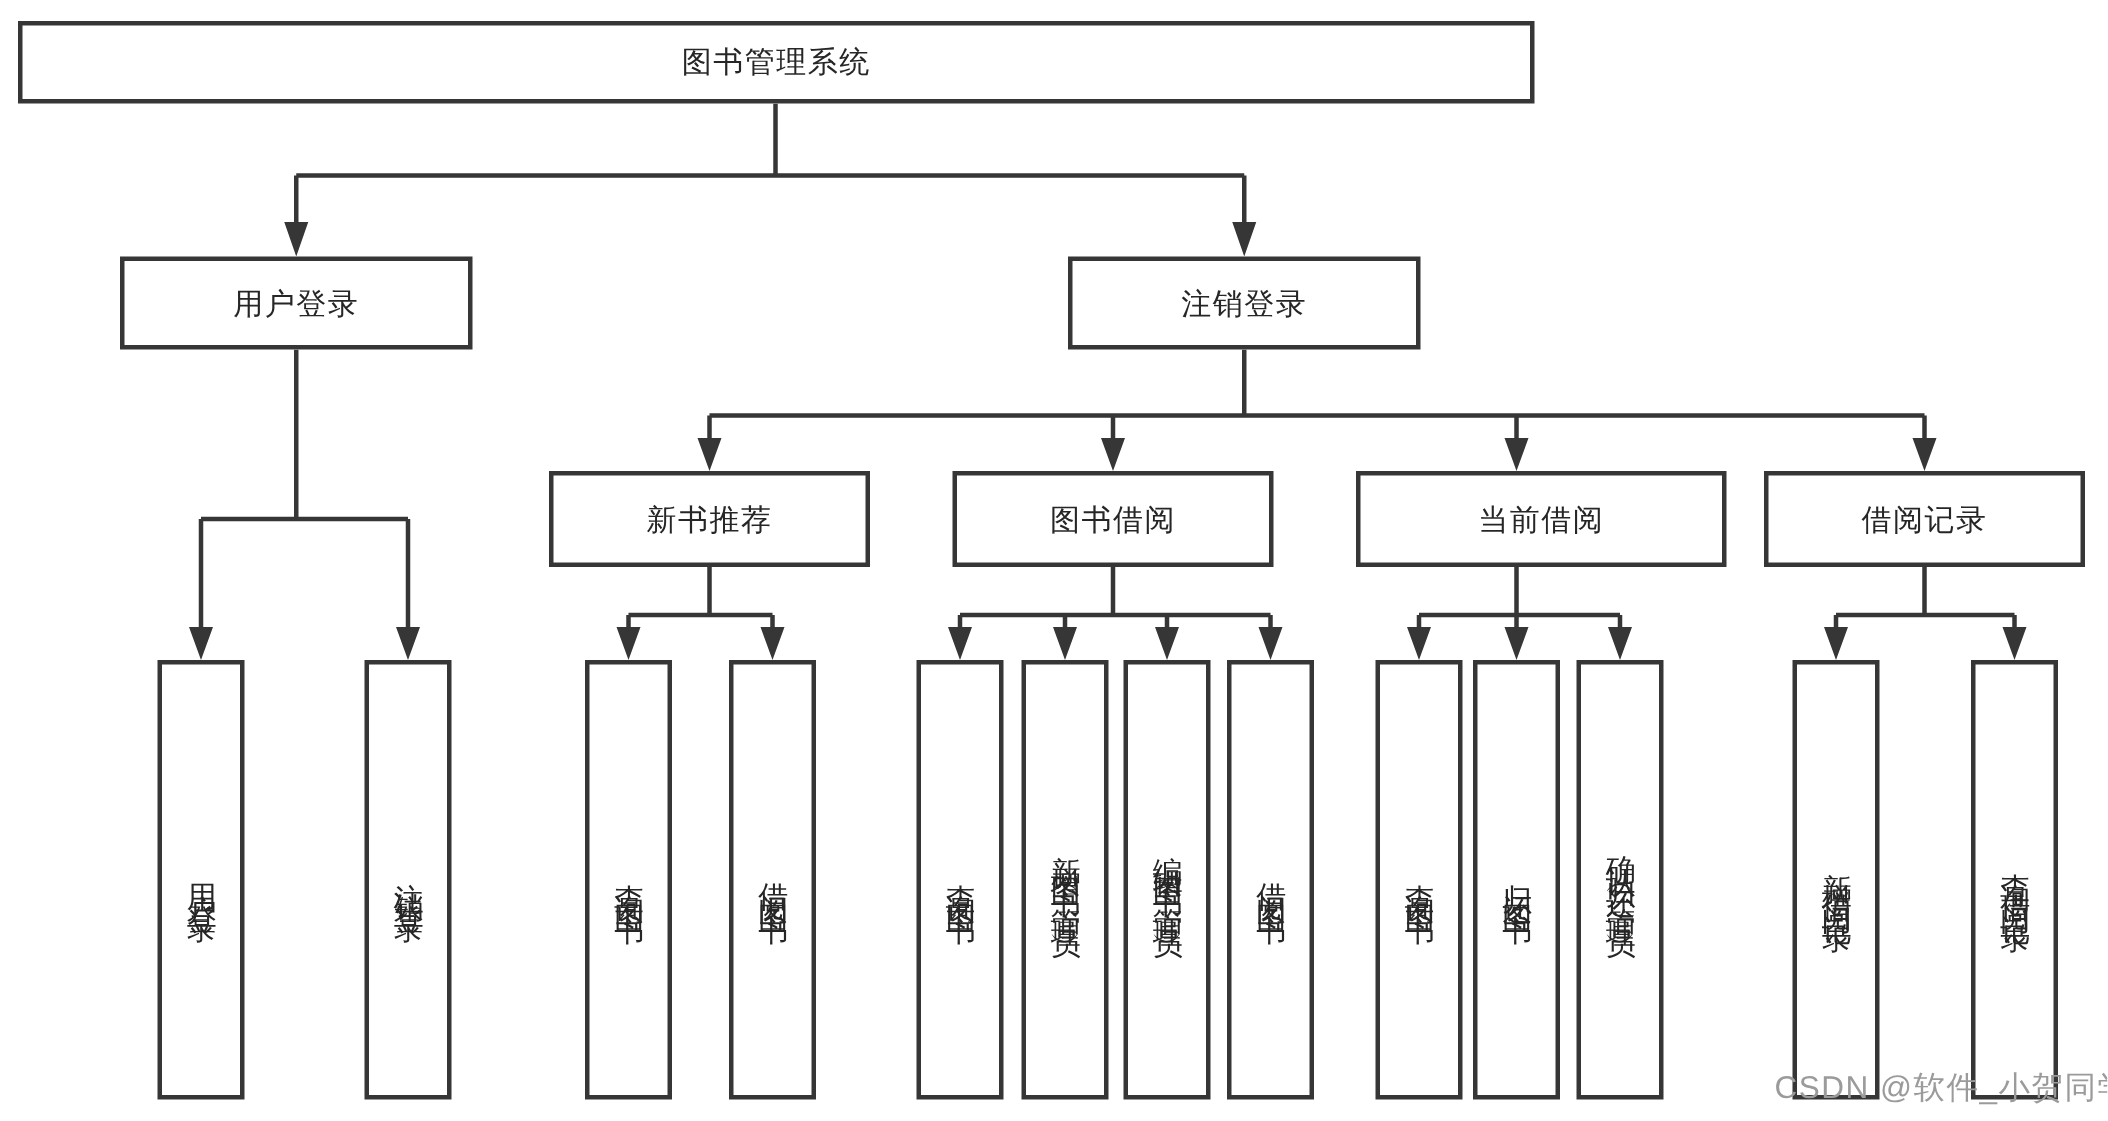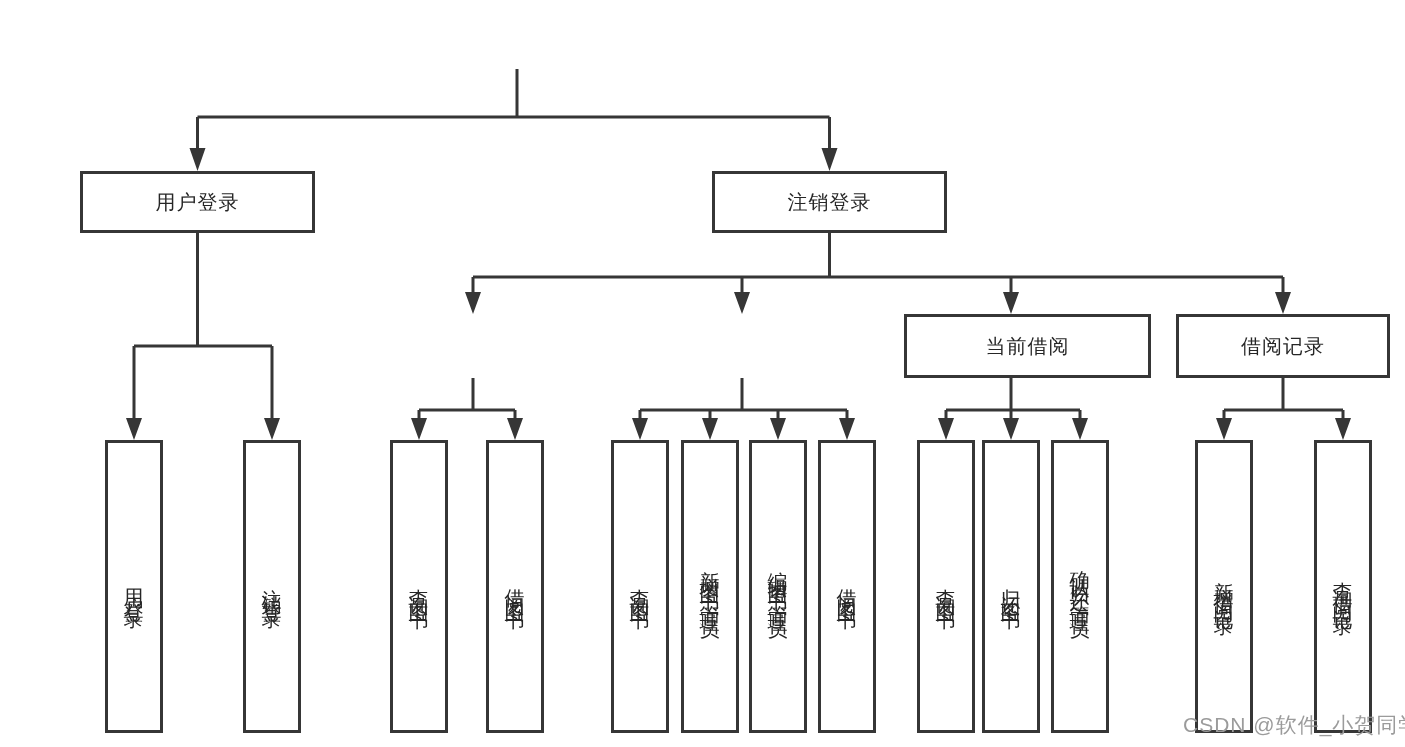--- a/index.html
+++ b/index.html
@@ -81,24 +81,27 @@
          M702 418 L718 418 L710 440 Z
          M770 418 L786 418 L778 440 Z
          M839 418 L855 418 L847 440 Z
          M938 418 L954 418 L946 440 Z
          M1003 418 L1019 418 L1011 440 Z
          M1072 418 L1088 418 L1080 440 Z
          M1216 418 L1232 418 L1224 440 Z
          M1335 418 L1351 418 L1343 440 Z" fill="#363636" stroke="none"></path>
   </svg>
 
+  <div class="box hbox" style="left:12px;top:14px;width:1011px;height:55px;">图书管理系统</div>
 
   <div class="box hbox" style="left:80px;top:171px;width:235px;height:62px;">用户登录</div>
   <div class="box hbox" style="left:712px;top:171px;width:235px;height:62px;">注销登录</div>
 
+  <div class="box hbox" style="left:366px;top:314px;width:214px;height:64px;">新书推荐</div>
+  <div class="box hbox" style="left:635px;top:314px;width:214px;height:64px;">图书借阅</div>
   <div class="box hbox" style="left:904px;top:314px;width:247px;height:64px;">当前借阅</div>
   <div class="box hbox" style="left:1176px;top:314px;width:214px;height:64px;">借阅记录</div>
 
   <div class="box vbox" style="left:105px;top:440px;width:58px;height:293px;">用户登录</div>
   <div class="box vbox" style="left:243px;top:440px;width:58px;height:293px;">注销登录</div>
 
   <div class="box vbox" style="left:390px;top:440px;width:58px;height:293px;">查询图书</div>
   <div class="box vbox" style="left:486px;top:440px;width:58px;height:293px;">借阅图书</div>
 
   <div class="box vbox" style="left:611px;top:440px;width:58px;height:293px;">查询图书</div>

